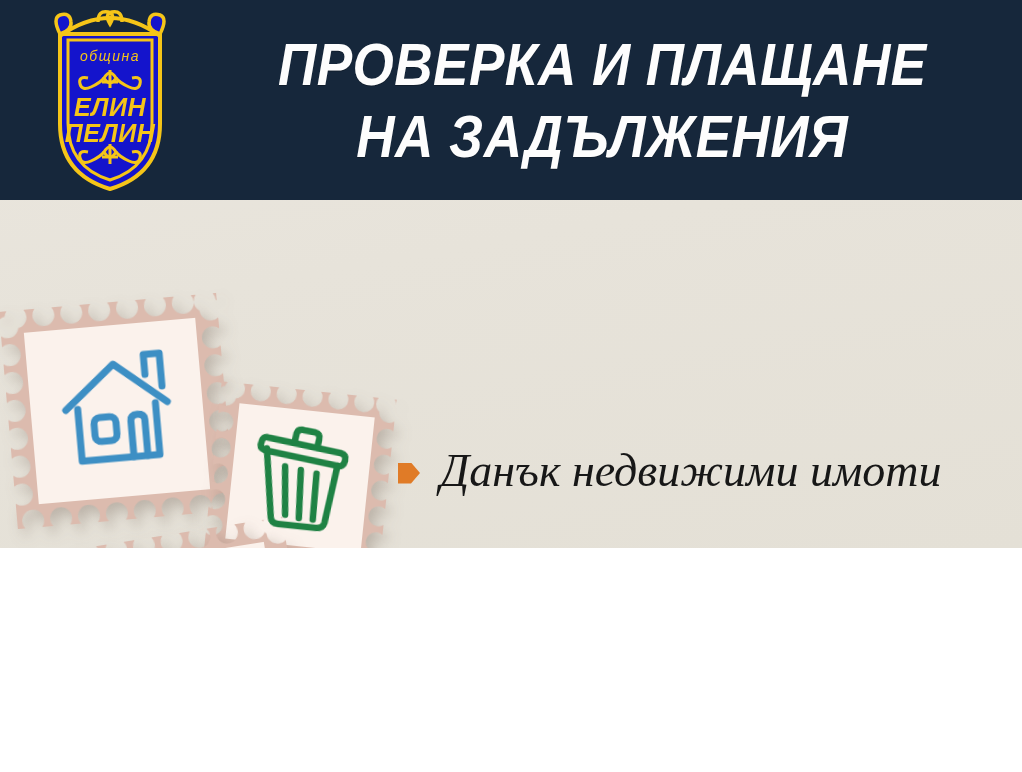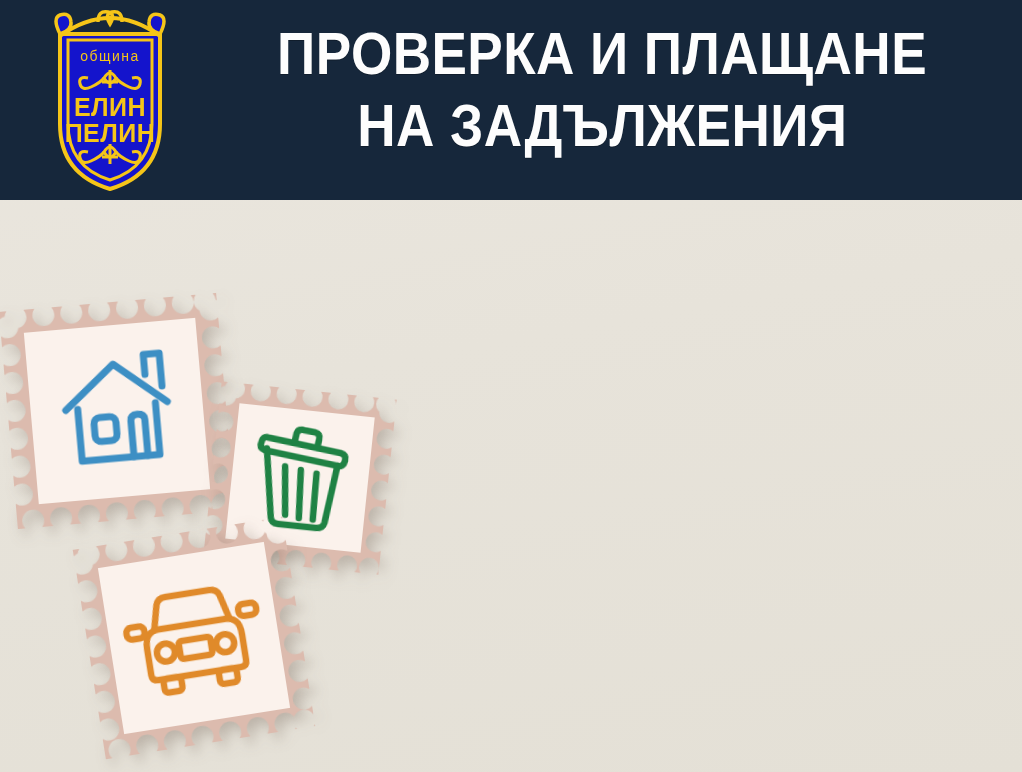--- a/index.html
+++ b/index.html
@@ -8,23 +8,24 @@
     padding: 0;
     background: #ffffff;
   }
   body {
     font-family: "Liberation Sans", sans-serif;
   }
 
   #poster {
     position: relative;
     width: 1022px;
-    height: 772px;
+    height: 548px;
     overflow: hidden;
     background: linear-gradient(170deg, #ebe7df 0%, #e7e3da 45%, #e4e0d6 100%);
+    font-style: italic;
   }
 
   
   .header-bar {
     position: absolute;
     left: 0; top: 0;
     width: 1022px;
     height: 200px;
     background: #16273b;
     z-index: 5;
@@ -42,20 +43,21 @@
 
   .header-title {
     position: absolute;
     left: 196px;
     top: 18px;
     width: 812px;
     height: 165px;
     z-index: 7;
     display: flex;
     flex-direction: column;
+    justify-content: center;
     align-items: center;
     text-align: center;
   }
   .header-title .line {
     color: #fdfdfd;
     font-family: "Liberation Sans Narrow", "Liberation Sans", sans-serif;
     font-weight: bold;
     font-size: 59px;
     line-height: 72px;
     letter-spacing: 0.5px;
@@ -386,18 +388,24 @@
           <rect x="125" y="142" width="18" height="14" rx="4"></rect>
           <rect x="40" y="86" width="18" height="12" rx="5"></rect>
           <rect x="154" y="80" width="18" height="12" rx="5"></rect>
         </g>
       </svg>
     </div>
   </div>
 
   <div class="list">
 
+    <div class="list-item">
+      <span class="bullet">
+          <i></i>
+        </span>
+      <span class="item-label">Данък недвижими имоти</span>
+    </div>
 
 
 
   </div>
 
 </div>
 
 </body></html>

